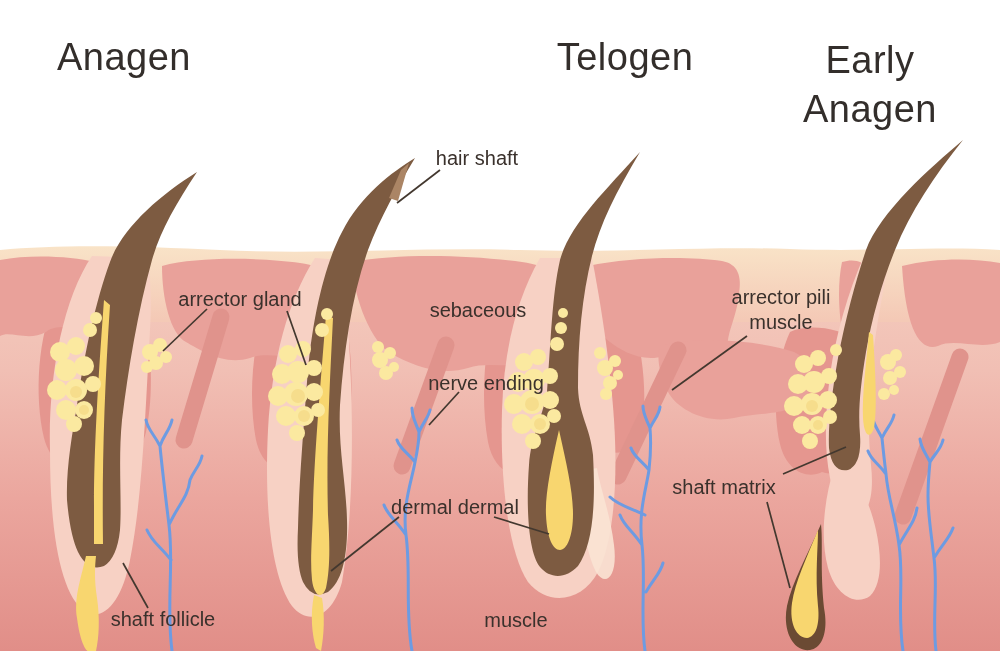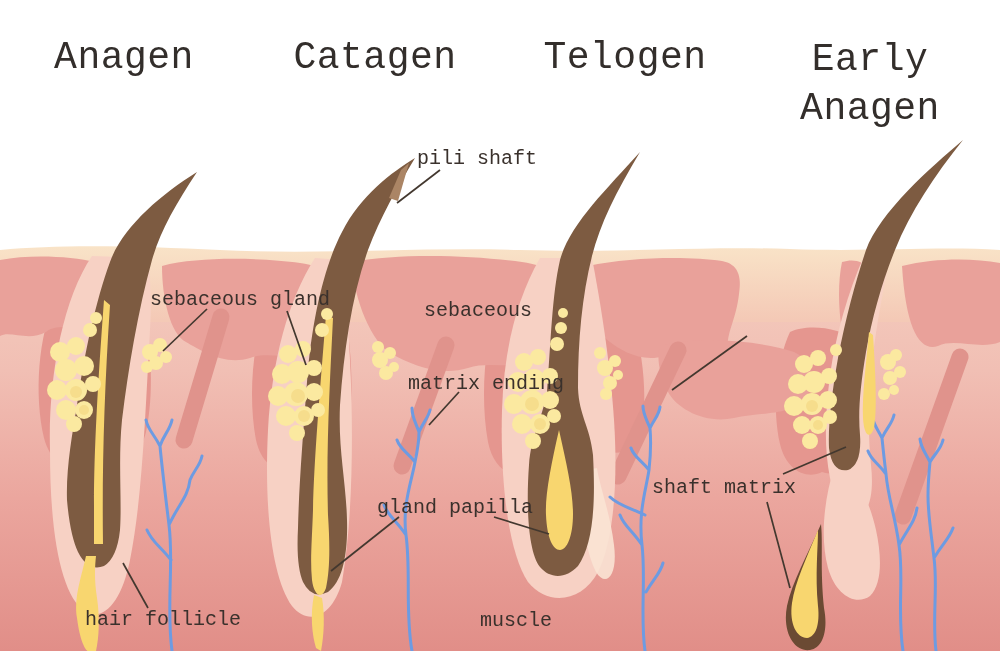--- a/index.html
+++ b/index.html
@@ -1,17 +1,17 @@
 <!DOCTYPE html>
 <html style="--background: #ffffff; --text: #332e2b; --label_text: #3a312c; --skin_cream_top: #f9e4c8; --skin_cream_bottom: #f4c9b6; --dermis_top: #f5cfc0; --dermis_bottom: #e18e88; --epidermis_chunk: #e9a19a; --follicle_pocket: #e5968f; --arrector_muscle: #e0938c; --follicle_sheath: #f7d1c4; --sheath_light: #fae3d4; --hair_brown: #7d5b41; --hair_highlight: #ab8565; --gland_yellow: #fbe9a0; --gland_shade: #f6dd8c; --papilla_yellow: #f8d66f; --matrix_cup_brown: #6b4a33; --nerve_blue: #6d9be2; --leader_line: #43382f;"><head>
 <meta charset="utf-8">
 <style>
   html,body{margin:0;padding:0;background:#fff;}
   .stage{position:relative;width:1000px;height:651px;background:var(--background,#fff);
-         font-family:Liberation Mono, monospace;overflow:hidden;}
+         font-family:Liberation Sans, sans-serif;overflow:hidden;}
   .stage svg{position:absolute;left:0;top:0;}
   .title{position:absolute;transform:translateX(-50%);font-size:38px;color:var(--text,#332e2b);
          white-space:nowrap;letter-spacing:.5px;}
   .title.wrap{white-space:normal;text-align:center;width:175px;line-height:1.28;}
   .lbl{position:absolute;transform:translateX(-50%);font-size:20px;color:var(--label_text,#3a312c);
        white-space:nowrap;}
   .lbl.wrap{white-space:normal;text-align:center;width:150px;line-height:1.25;}
   
   .hair{fill:var(--hair_brown);}
   .hl{fill:var(--hair_highlight);}
@@ -225,26 +225,26 @@
       <line class="leader" x1="747" y1="336" x2="672" y2="390"></line>
       <line class="leader" x1="399" y1="517" x2="331" y2="571"></line>
       <line class="leader" x1="494" y1="517" x2="549" y2="534"></line>
       <line class="leader" x1="783" y1="474" x2="846" y2="447"></line>
       <line class="leader" x1="767" y1="502" x2="790" y2="588"></line>
       <line class="leader" x1="148" y1="608" x2="123" y2="563"></line>
     </g>
   </svg>
 
   <div class="title" style="left:124px;top:36px">Anagen</div>
-  <div class="title" style="left:375px;top:36px">Catagen</div>
   <div class="title" style="left:625px;top:36px">Telogen</div>
   <div class="title wrap" style="left:870px;top:36px">Early Anagen</div>
 
-  <div class="lbl" style="left:477px;top:147px">pili shaft</div>
-  <div class="lbl" style="left:240px;top:288px">sebaceous gland</div>
+  <div class="lbl" style="left:477px;top:147px">hair shaft</div>
+  <div class="lbl" style="left:240px;top:288px">arrector gland</div>
   <div class="lbl" style="left:478px;top:299px">sebaceous</div>
-  <div class="lbl" style="left:486px;top:372px">matrix ending</div>
-  <div class="lbl" style="left:455px;top:496px">gland papilla</div>
+  <div class="lbl" style="left:486px;top:372px">nerve ending</div>
+  <div class="lbl wrap" style="left:781px;top:285px">arrector pili muscle</div>
+  <div class="lbl" style="left:455px;top:496px">dermal dermal</div>
   <div class="lbl" style="left:724px;top:476px">shaft matrix</div>
-  <div class="lbl" style="left:163px;top:608px">hair follicle</div>
+  <div class="lbl" style="left:163px;top:608px">shaft follicle</div>
   <div class="lbl" style="left:516px;top:609px">muscle</div>
 
 </div>
 
 </body></html>

